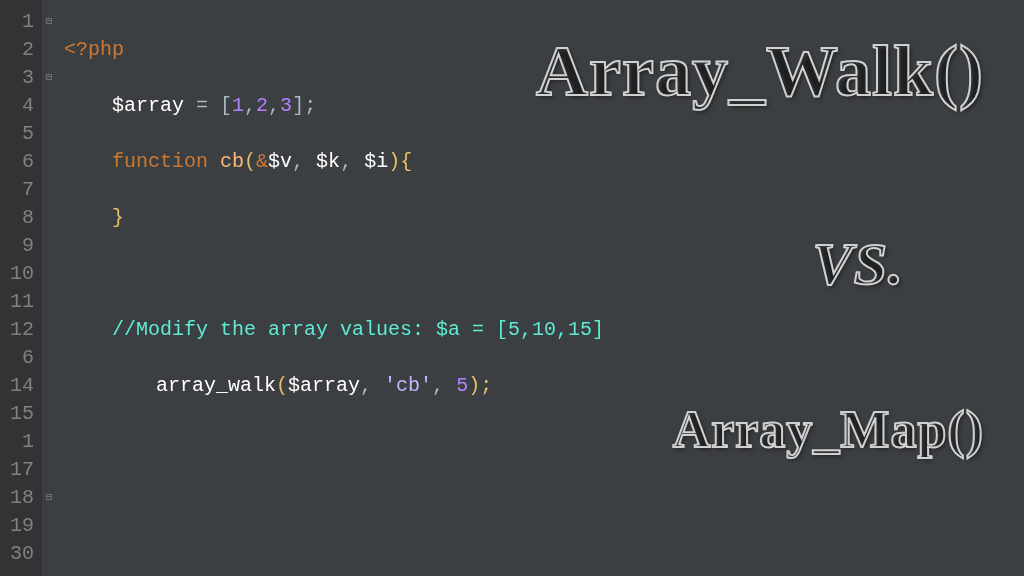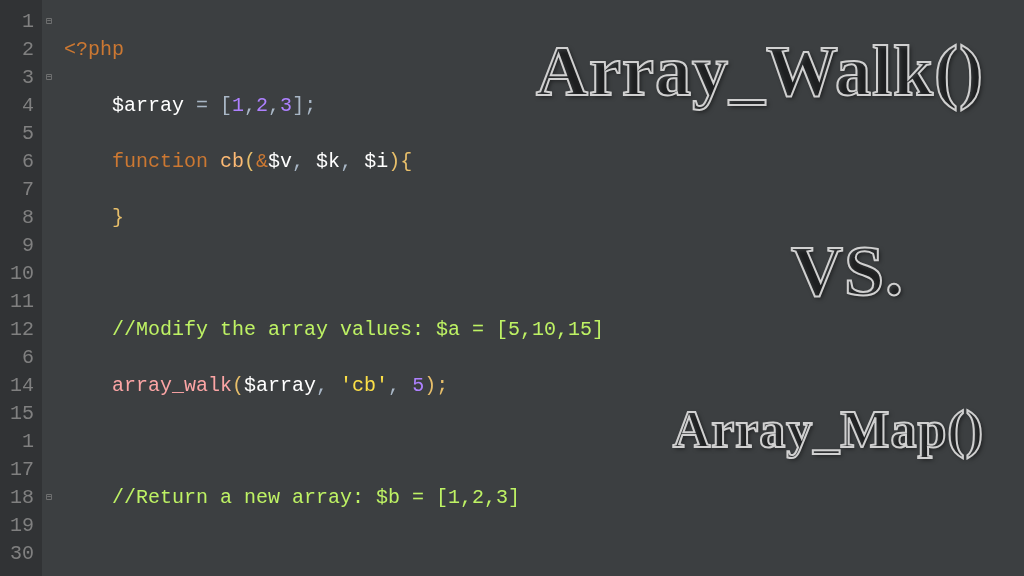--- a/index.html
+++ b/index.html
@@ -41,40 +41,40 @@
     }
     .code {
       padding: 8px 0 24px 8px;
       line-height: 28px;
       color: #a9b7c6;
       white-space: pre;
     }
     .code-line { display: block; height: 28px; }
     .kw { color: #cc7832; }
     .fn { color: #fdba74; }
-    .call { color: #fca5a5; }
+    .call { color: #ffffff; margin-left: 44px; }
     .var { color: #ffffff; }
-    .str { color: #fde047; }
+    .str { color: #c4b5fd; }
     .num { color: #ae81ff; }
-    .cmt { color: #bef264; }
+    .cmt { color: #5eead4; }
     .op { color: #cc7832; }
     .pun { color: #a9b7c6; }
     .paren { color: #e8bf6a; }
     .overlay {
       position: absolute;
       font-family: Georgia, 'Times New Roman', serif;
       font-weight: 900;
       color: transparent;
       -webkit-text-stroke: 2px #d0d0d0;
       text-shadow: 2px 2px 4px rgba(0,0,0,0.5);
       pointer-events: none;
       letter-spacing: 1px;
     }
     .ov1 { top: 30px; right: 40px; font-size: 72px; }
-    .ov2 { top: 230px; right: 120px; font-size: 72px; }
+    .ov2 { top: 230px; right: 120px; font-size: 60px; font-style: italic; }
     .ov3 { top: 400px; right: 40px; font-size: 52px; }
   </style>
 </head>
 <body>
 
 <div class="editor">
   <div class="gutter">
     <span class="gutter-line">1</span>
     <span class="gutter-line">2</span>
     <span class="gutter-line">3</span>
@@ -120,21 +120,20 @@
   </div>
   <div class="code">
 <span class="code-line"><span class="kw">&lt;?php</span></span>
 <span class="code-line">    <span class="var">$array</span><span class="pun"> = [</span><span class="num">1</span><span class="pun">,</span><span class="num">2</span><span class="pun">,</span><span class="num">3</span><span class="pun">];</span></span>
 <span class="code-line">    <span class="kw">function</span><span class="fn"> cb</span><span class="paren">(</span><span class="op">&amp;</span><span class="var">$v</span><span class="pun">, </span><span class="var">$k</span><span class="pun">, </span><span class="var">$i</span><span class="paren">){</span></span>
 <span class="code-line">    <span class="paren">}</span></span>
 <span class="code-line"></span>
 <span class="code-line">    <span class="cmt">//Modify the array values: $a = [5,10,15]</span></span>
 <span class="code-line">    <span class="call">array_walk</span><span class="paren">(</span><span class="var">$array</span><span class="pun">, </span><span class="str">'cb'</span><span class="pun">, </span><span class="num">5</span><span class="paren">);</span></span>
 <span class="code-line"></span>
-<span class="code-line">    <span class="cmt">//Return a new array: $b = [1,2,3]</span></span>
 
 
 
 
 
 
 
 
 
 

